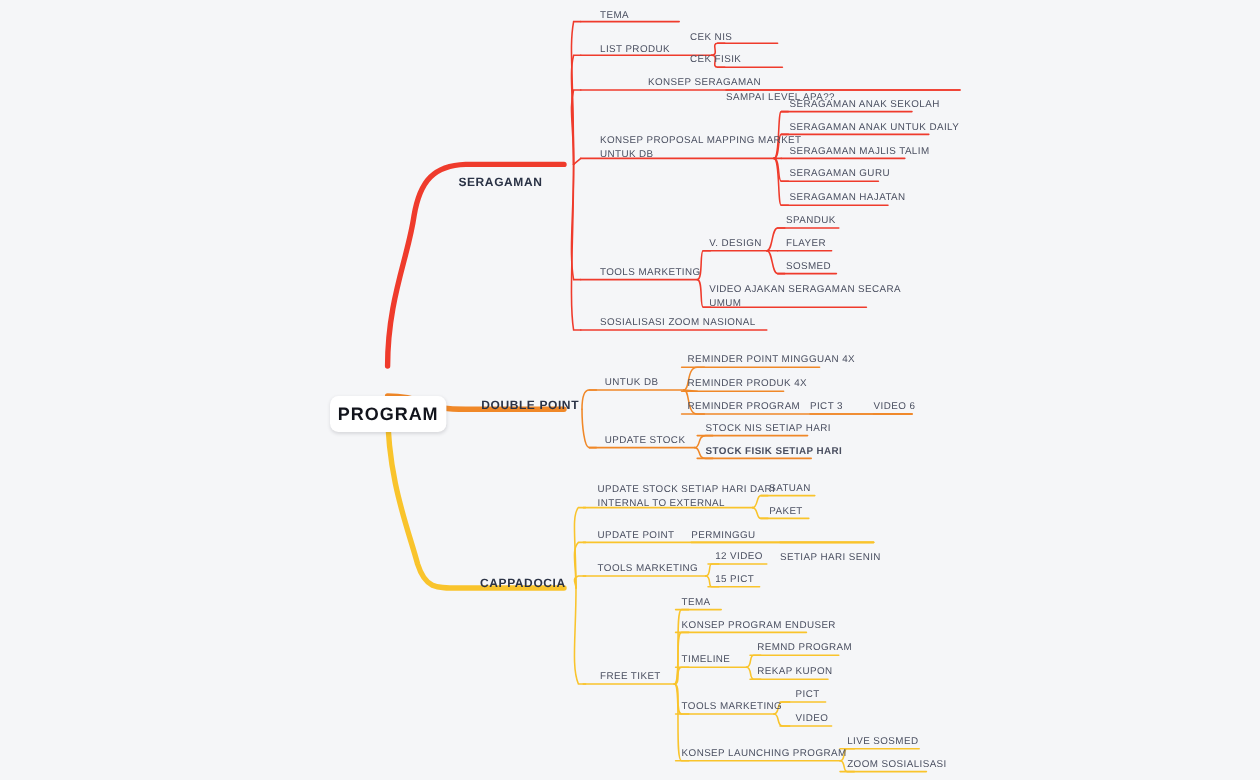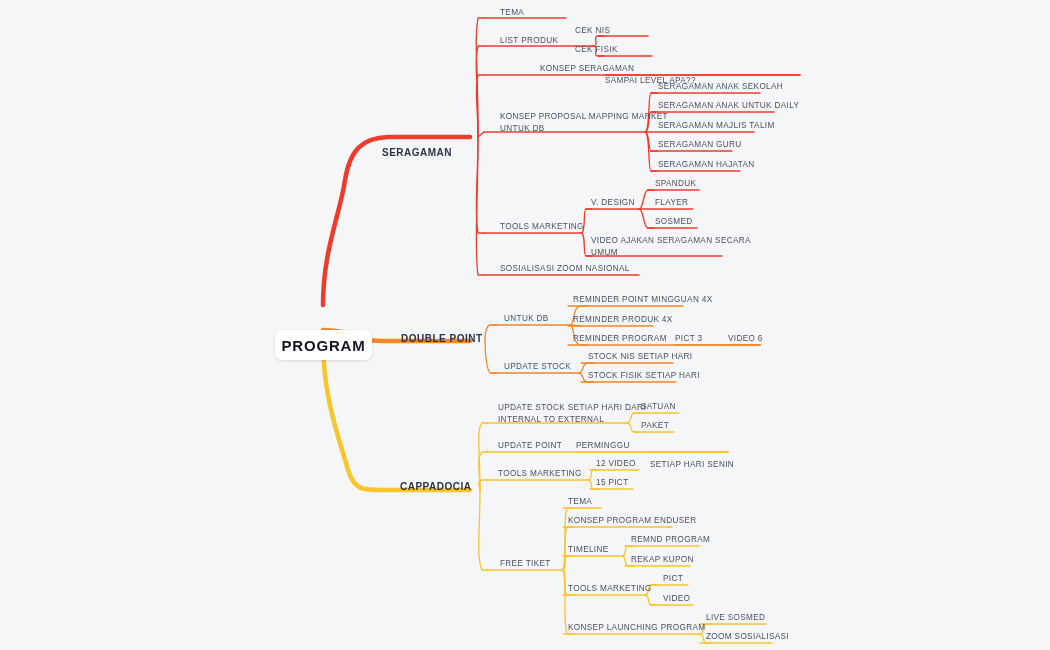--- a/index.html
+++ b/index.html
@@ -189,21 +189,21 @@
 UMUM</div>
       <div class="node-label" style="left: 500px; top: 263px; color: rgb(74, 79, 96);">SOSIALISASI ZOOM NASIONAL</div>
       <div class="node-label" style="left: 504px; top: 313px; color: rgb(74, 79, 96);">UNTUK DB</div>
       <div class="node-label" style="left: 573px; top: 294px; color: rgb(74, 79, 96);">REMINDER POINT MINGGUAN 4X</div>
       <div class="node-label" style="left: 573px; top: 314px; color: rgb(74, 79, 96);">REMINDER PRODUK 4X</div>
       <div class="node-label" style="left: 573px; top: 333px; color: rgb(74, 79, 96);">REMINDER PROGRAM</div>
       <div class="node-label" style="left: 675px; top: 333px; color: rgb(74, 79, 96);">PICT 3</div>
       <div class="node-label" style="left: 728px; top: 333px; color: rgb(74, 79, 96);">VIDEO 6</div>
       <div class="node-label" style="left: 504px; top: 361px; color: rgb(74, 79, 96);">UPDATE STOCK</div>
       <div class="node-label" style="left: 588px; top: 351px; color: rgb(74, 79, 96);">STOCK NIS SETIAP HARI</div>
-      <div class="node-label" style="left: 588px; top: 370px; color: rgb(74, 79, 96);">STOCK FISIK SETIAP HARI</div>
+      <div class="node-label" style="left: 588px; top: 370px; color: rgb(74, 79, 96); font-weight: bold;">STOCK FISIK SETIAP HARI</div>
       <div class="node-label" style="left: 498px; top: 402px; color: rgb(74, 79, 96);">UPDATE STOCK SETIAP HARI DARI
 INTERNAL TO EXTERNAL</div>
       <div class="node-label" style="left: 641px; top: 401px; color: rgb(74, 79, 96);">SATUAN</div>
       <div class="node-label" style="left: 641px; top: 420px; color: rgb(74, 79, 96);">PAKET</div>
       <div class="node-label" style="left: 498px; top: 440px; color: rgb(74, 79, 96);">UPDATE POINT</div>
       <div class="node-label" style="left: 576px; top: 440px; color: rgb(74, 79, 96);">PERMINGGU</div>
       <div class="node-label" style="left: 650px; top: 440px; color: rgb(74, 79, 96); margin-top: 19px;">SETIAP HARI SENIN</div>
       <div class="node-label" style="left: 498px; top: 468px; color: rgb(74, 79, 96);">TOOLS MARKETING</div>
       <div class="node-label" style="left: 596px; top: 458px; color: rgb(74, 79, 96);">12 VIDEO</div>
       <div class="node-label" style="left: 596px; top: 477px; color: rgb(74, 79, 96);">15 PICT</div>

